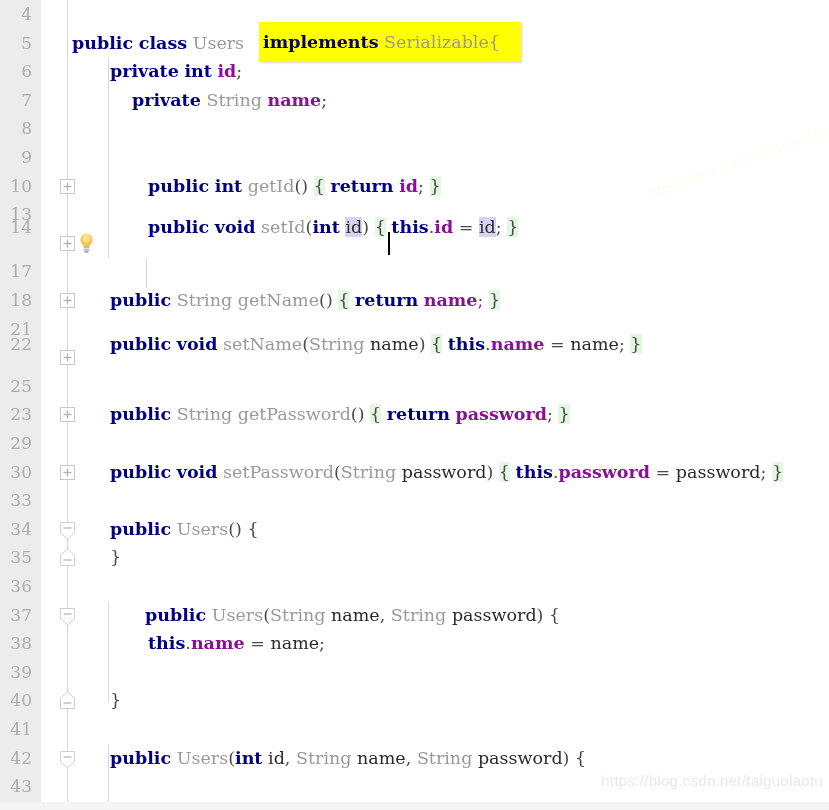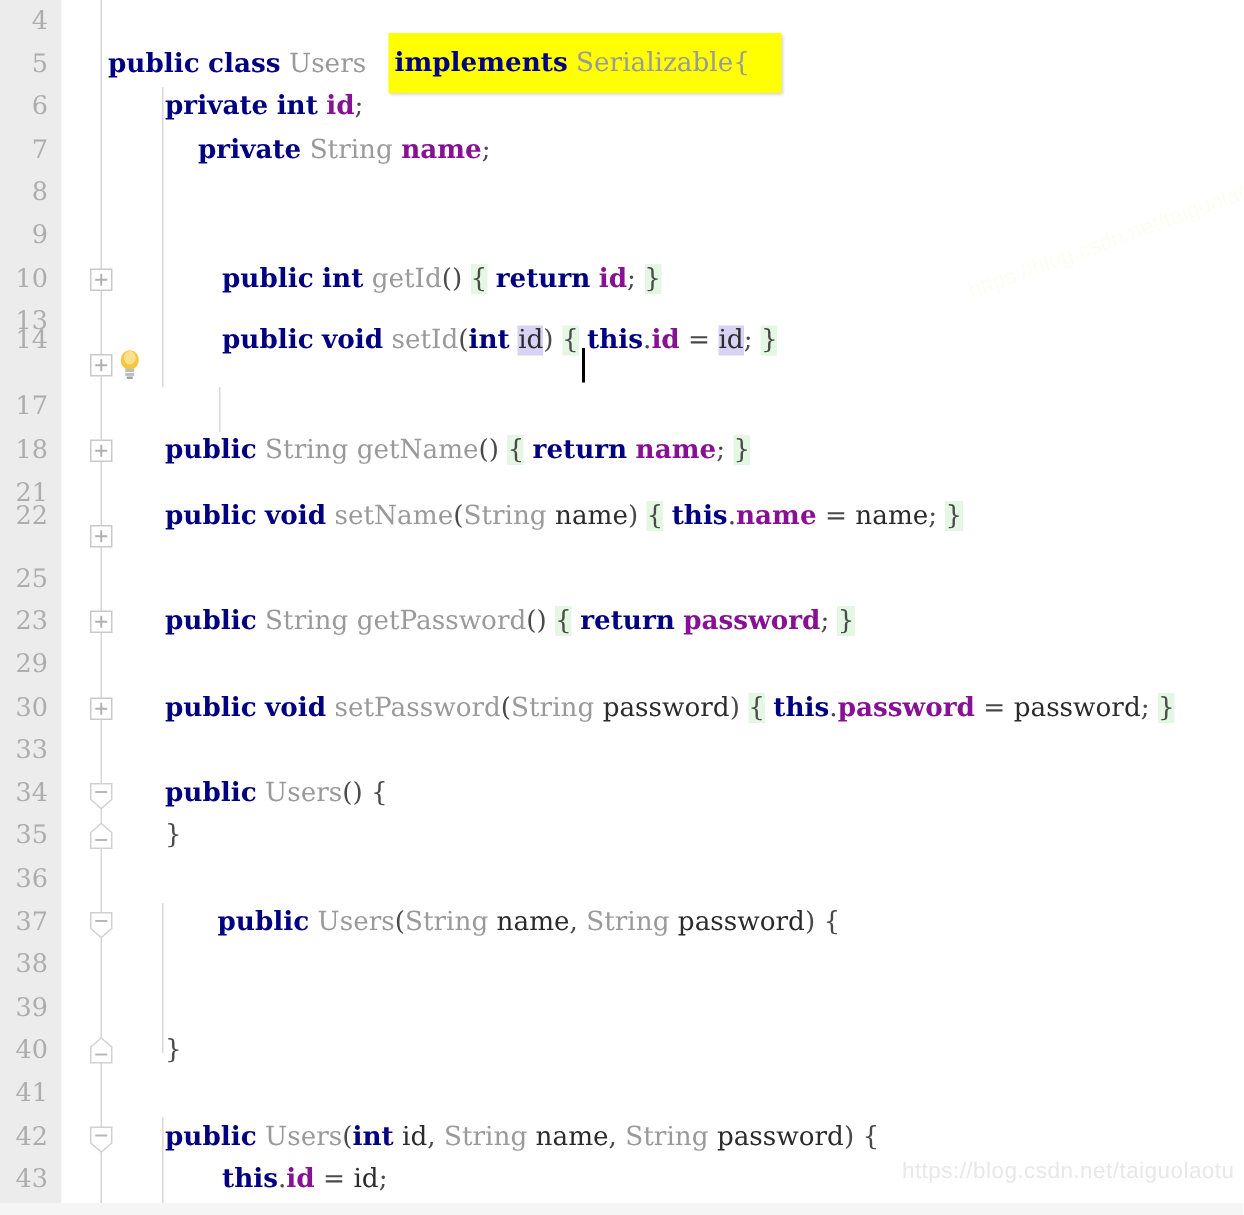--- a/index.html
+++ b/index.html
@@ -275,38 +275,38 @@
       </div>
       <div class="row" style="top: 572px;">
         <div class="lineno">36</div>
       </div>
       <div class="row" style="top: 600.6px;">
         <div class="lineno">37</div>
         <div class="code" style="left: 124px; margin-left: 21px;"><span class="kw">public</span> <span class="typ">Users</span><span class="pun">(</span><span class="typ">String</span> <span class="id">name</span><span class="pun">,</span> <span class="typ">String</span> <span class="id">password</span><span class="pun">)</span> <span class="brace">{</span></div>
       </div>
       <div class="row" style="top: 629.2px;">
         <div class="lineno">38</div>
+        <div class="code" style="left: 148px;"><span class="kw">this</span><span class="pun">.</span><span class="fld">name</span> <span class="pun">=</span> <span class="id">name</span><span class="pun">;</span></div>
       </div>
       <div class="row" style="top: 657.8px;">
         <div class="lineno">39</div>
       </div>
       <div class="row" style="top: 686.4px;">
         <div class="lineno">40</div>
         <div class="code" style="left: 110px;"><span class="brace">}</span></div>
       </div>
       <div class="row" style="top: 715px;">
         <div class="lineno">41</div>
       </div>
       <div class="row" style="top: 743.6px;">
         <div class="lineno">42</div>
         <div class="code" style="left: 110px;"><span class="kw">public</span> <span class="typ">Users</span><span class="pun">(</span><span class="kw">int</span> <span class="id">id</span><span class="pun">,</span> <span class="typ">String</span> <span class="id">name</span><span class="pun">,</span> <span class="typ">String</span> <span class="id">password</span><span class="pun">)</span> <span class="brace">{</span></div>
       </div>
       <div class="row" style="top: 772.2px;">
         <div class="lineno">43</div>
-        <div class="code" style="left: 148px;"><span class="kw">this</span><span class="pun">.</span><span class="fld">id</span> <span class="pun">=</span> <span class="id">id</span><span class="pun">;</span></div>
       </div>
     </div>
 
   <div class="yellow-box"></div>
   <div class="yellow-text"><span class="kw">implements</span><span class="typ"> Serializable{</span></div>
 
   <div id="caret" style="left:388px; top:232px;"></div>
 
   <div id="bulb" style="top:233px;">
     <svg width="15" height="20" viewBox="0 0 15 20">

